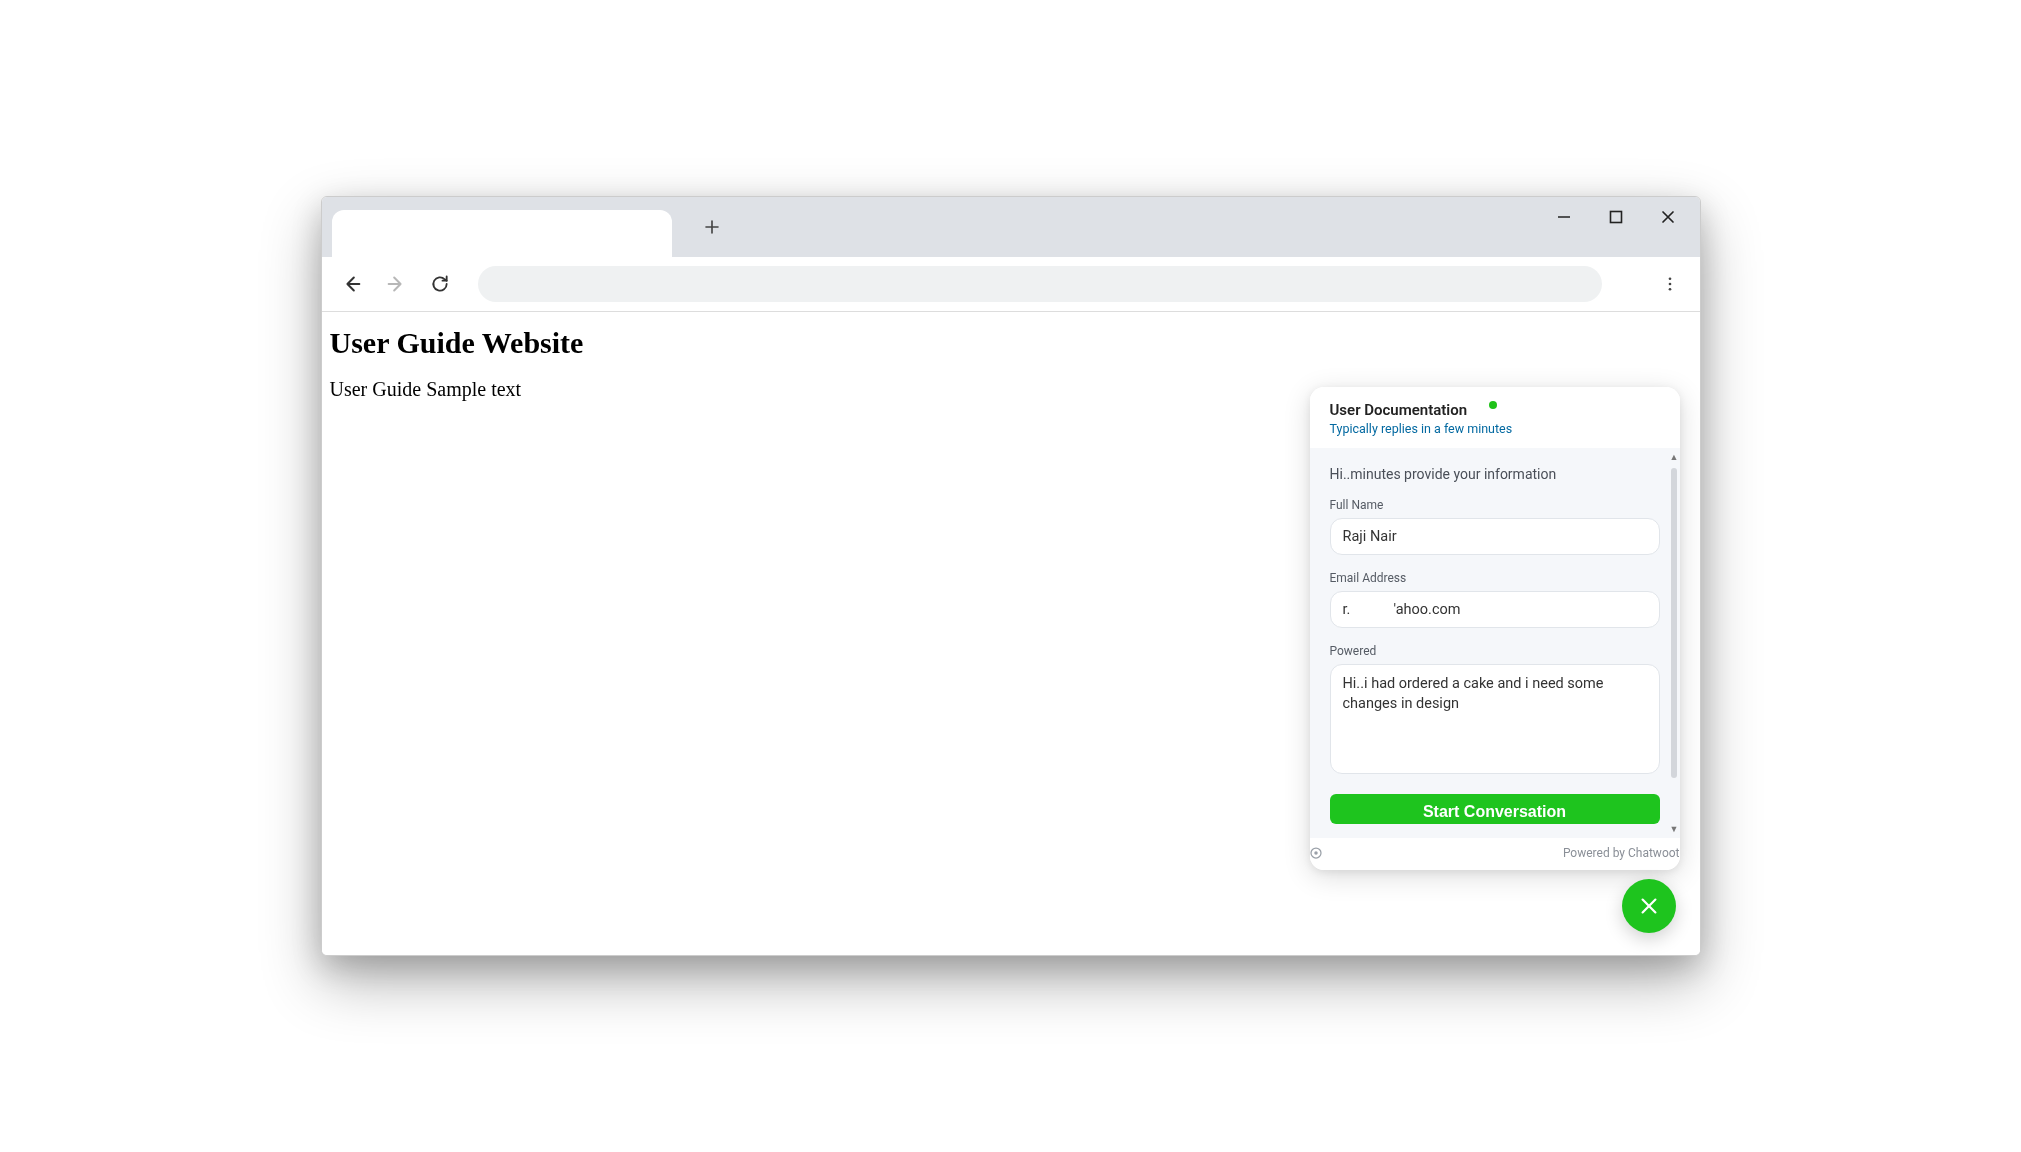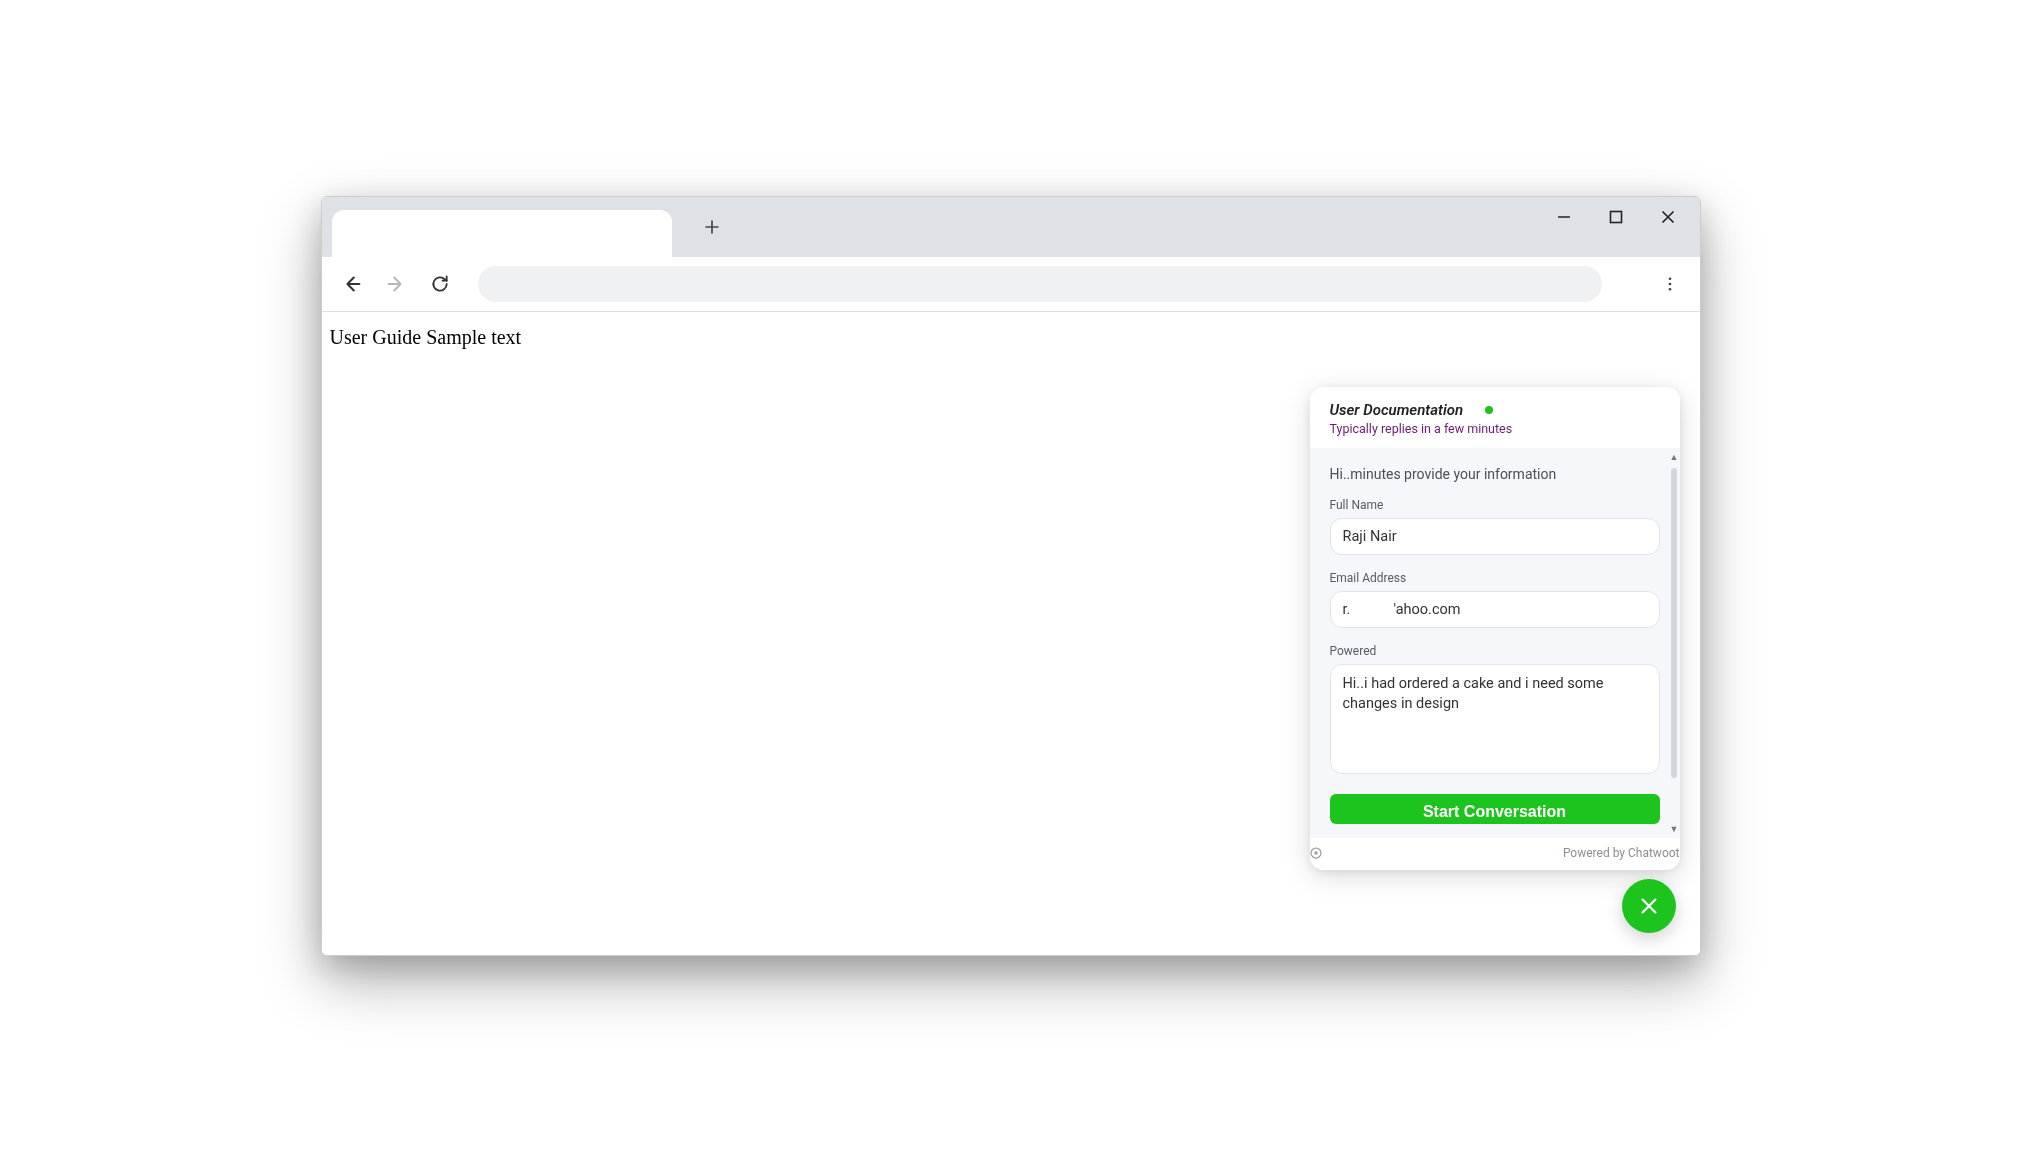--- a/index.html
+++ b/index.html
@@ -131,35 +131,33 @@
     font-family: -apple-system, BlinkMacSystemFont, "Segoe UI", Roboto, sans-serif;
     display: flex;
     flex-direction: column;
   }
   .chat-header {
     padding: 14px 20px 12px;
     background: #fff;
   }
   .chat-title-row {
     display: flex;
-    align-items: center;
     gap: 22px;
-    font-style: italic;
   }
   .chat-title {
     font-size: 15px;
     font-weight: 600;
     color: #222;
   }
   .status-dot {
     width: 8px; height: 8px; border-radius: 50%; background: #1fc219;
   }
   .chat-sub {
     font-size: 12.5px;
-    color: #701a75;
+    color: #0369a1;
     margin-top: 2px;
   }
   .chat-body {
     background: #f5f7fa;
     padding: 18px 20px 14px;
     position: relative;
   }
   .chat-intro {
     font-size: 14px;
     color: #4a4f58;
@@ -300,20 +298,21 @@
     <div class="menu-btn">
       <svg width="18" height="18" viewBox="0 0 24 24">
           <circle cx="12" cy="5" r="1.8" fill="#444"></circle>
           <circle cx="12" cy="12" r="1.8" fill="#444"></circle>
           <circle cx="12" cy="19" r="1.8" fill="#444"></circle>
         </svg>
     </div>
   </div>
 
   <div class="page">
+    <h1>User Guide Website</h1>
     <p>User Guide Sample text</p>
   </div>
 
   <div class="chat-widget">
     <div class="chat-header">
       <div class="chat-title-row">
         <span class="chat-title">User Documentation</span>
         <span class="status-dot"></span>
       </div>
       <div class="chat-sub">Typically replies in a few minutes</div>

